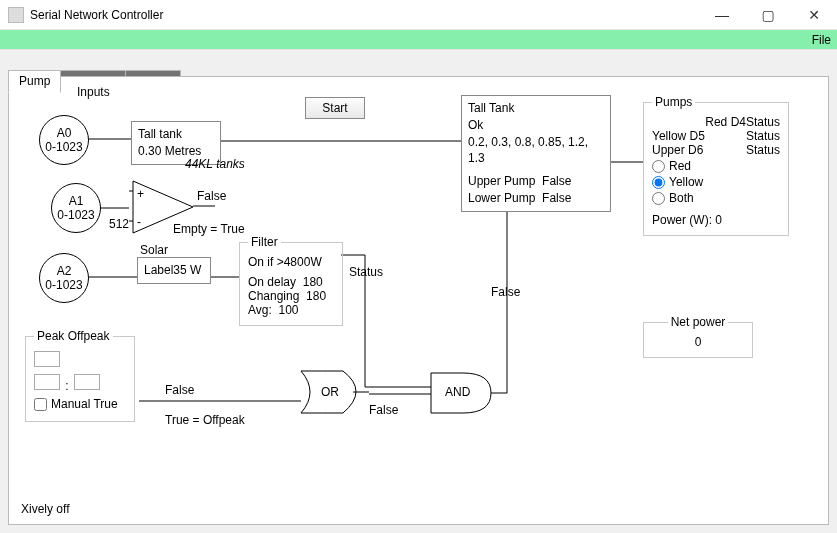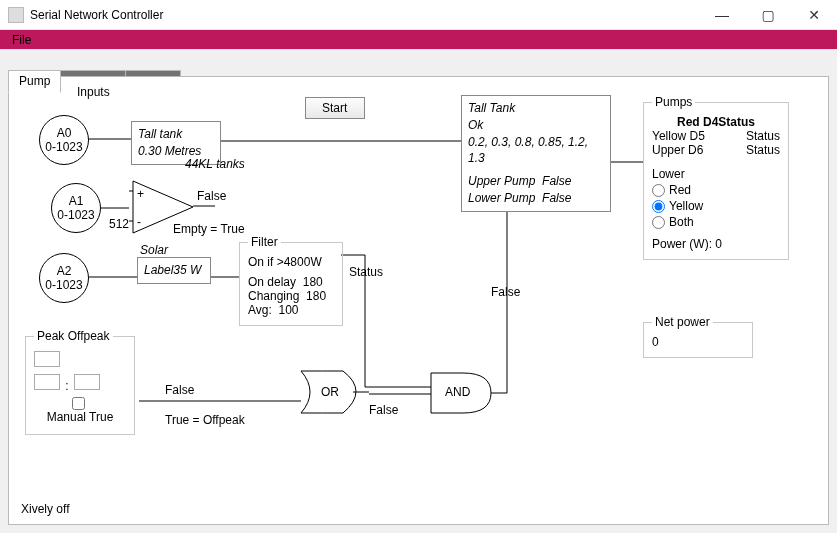--- a/index.html
+++ b/index.html
@@ -35,24 +35,24 @@
   .winbtn {
     width:46px; height:30px;
     display:flex; align-items:center; justify-content:center;
     font-family: inherit;
     font-size: 14px;
     color:#333;
   }
   
   .menubar {
     height: 20px;
-    background: #be185d;
+    background: #86efac;
     border-bottom: 1px solid #e4e4e4;
     padding-left:6px;
-    display:flex; align-items:center;
+    display:flex; align-items:center;justify-content:flex-end;
   }
   .menuitem { padding: 2px 6px; }
   
   .tabs { display:flex; padding:20px 0 0 8px; }
   .tab {
     border:1px solid #b9b9b9;
     background:#737373;
     padding:3px 10px 4px 10px;
     margin-right:-1px;
     position:relative;
@@ -78,34 +78,33 @@
     display:flex; flex-direction:column;
     align-items:center; justify-content:center;
     text-align:center;
     line-height:1.2;
   }
   .box {
     border:1px solid #888;
     background:#fff;
     padding:4px 6px;
     line-height:1.4;
-    font-style:italic;
   }
   fieldset.group {
     border:1px solid #c8c8c8;
     padding:6px 8px 8px 8px;
     margin:0;
   }
   fieldset.group legend { padding:0 3px; }
   .btn {
     border:1px solid #888;
     background: linear-gradient(#fdfdfd,#e8e8e8);
     padding:3px 16px;
     min-width:60px;
-    text-align:left;
+    text-align:center;
   }
   .small-input {
     width:26px; height:16px;
     border:1px solid #aaa;
     background:#fff;
     display:inline-block;
   }
   svg.gate { position:absolute; overflow:visible; }
   input[type=radio], input[type=checkbox] { margin:0 4px 0 0; vertical-align:middle; }
   label.radio { display:flex; align-items:center; margin:2px 0; }
@@ -228,21 +227,21 @@
     </div>
 
     <fieldset class="abs group" style="left:16px; top:252px; width:110px;">
       <legend>Peak Offpeak</legend>
       <div style="margin:2px 0;"><span class="small-input"></span></div>
       <div style="margin:4px 0;">
         <span class="small-input"></span>
         <span style="margin:0 2px;">:</span>
         <span class="small-input"></span>
       </div>
-      <label class="radio" style="flex-direction:column;">
+      <label class="radio" style="">
         <input type="checkbox" style="">
         <span>Manual True</span>
       </label>
     </fieldset>
     <div class="abs" style="left:156px; top:306px;">False</div>
     <div class="abs" style="left:156px; top:336px;">True = Offpeak</div>
 
     <svg class="gate" style="left:290px; top:292px;" width="72" height="48">
       <path d="M2,2 Q24,2 44,2 Q70,22 44,44 Q24,44 2,44 Q20,23 2,2 Z" fill="#fff" stroke="#000"></path>
       <line x1="54" y1="23" x2="70" y2="23" stroke="#000"></line>
@@ -251,52 +250,51 @@
     <div class="abs" style="left:360px; top:326px;">False</div>
 
     <svg class="gate" style="left:420px; top:294px;" width="66" height="44">
       <path d="M2,2 L34,2 Q62,2 62,22 Q62,42 34,42 L2,42 Z" fill="#fff" stroke="#000"></path>
     </svg>
     <div class="abs" style="left:436px; top:308px;">AND</div>
     <div class="abs" style="left:482px; top:208px;">False</div>
 
     <fieldset class="abs group" style="left:634px; top:18px; width:146px;">
       <legend>Pumps</legend>
-      <div style="display:flex; justify-content:center;font-weight:bold;">
+      <div style="display:flex; justify-content:flex-end;">
         <span>Red D4</span>
         <span>Status</span>
       </div>
       <div style="display:flex; justify-content:space-between;">
         <span>Yellow D5</span>
         <span>Status</span>
       </div>
       <div style="display:flex; justify-content:space-between;">
         <span>Upper D6</span>
         <span>Status</span>
       </div>
-      <div style="margin-top:10px;">Lower</div>
       <label class="radio">
           <input type="radio" name="lower" style="">
           <span>Red</span>
         </label>
       <label class="radio">
           <input type="radio" name="lower" checked="" style="">
           <span>Yellow</span>
         </label>
       <label class="radio">
           <input type="radio" name="lower" style="">
           <span>Both</span>
         </label>
       <div style="margin-top:8px;">
         <span>Power (W):</span>
         <span>0</span>
       </div>
     </fieldset>
 
-    <fieldset class="abs group" style="left:634px; top:238px; width:110px; ">
+    <fieldset class="abs group" style="left:634px; top:238px; width:110px; text-align:center;">
       <legend>Net power</legend>
       <div>0</div>
     </fieldset>
 
     <div class="abs" style="left:12px; bottom:8px;">Xively off</div>
 
   </div>
 </div>
 
 </body></html>

